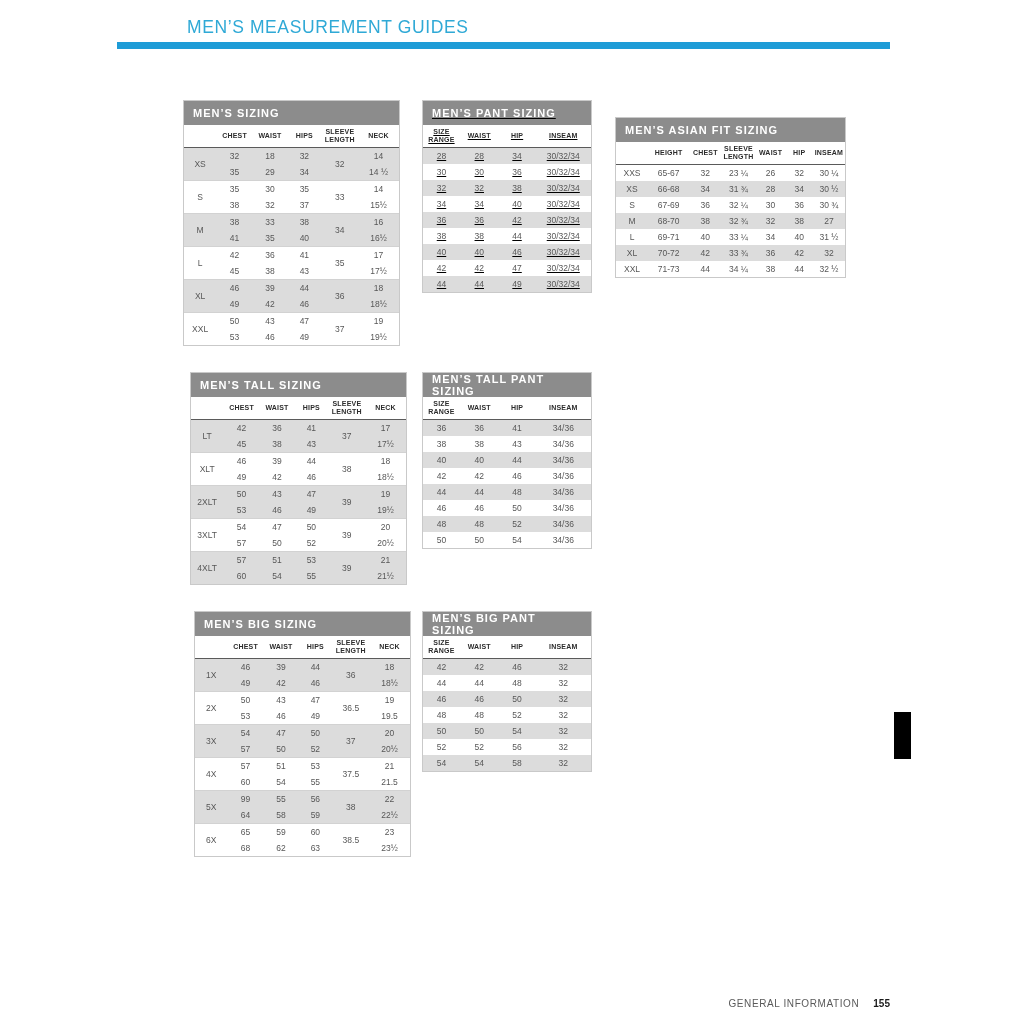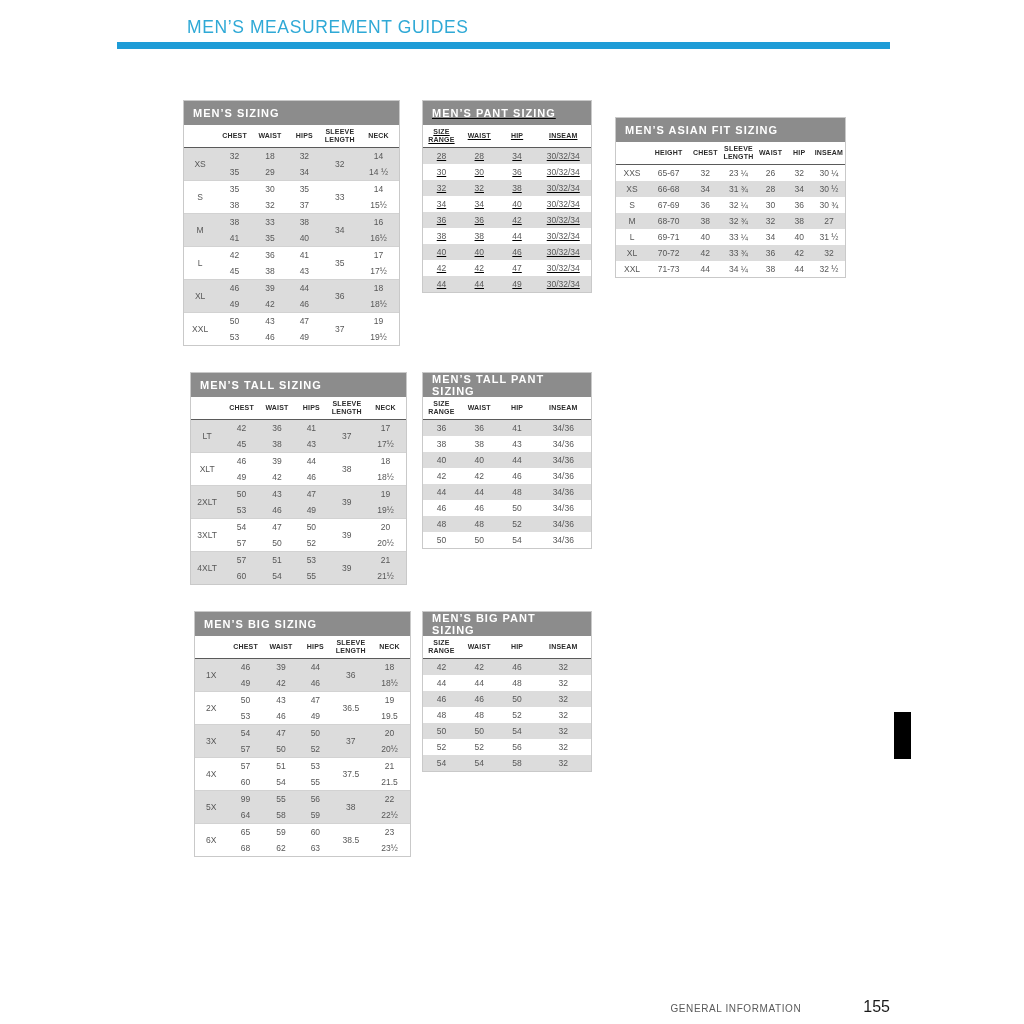--- a/index.html
+++ b/index.html
@@ -16,21 +16,21 @@
         height:16px;padding:3px 1px;border-bottom:1px solid #5a5a5a;white-space:pre-line;
         letter-spacing:0.2px;background:#fff;line-height:1.15;}
   .tbl tbody td{font-size:8.5px;color:#575757;text-align:center;vertical-align:middle;
         height:16px;padding:0 1px;line-height:1;}
   .tbl tbody tr.shaded td{background:#dcdcdc;}
   .tbl tbody tr.group-top td{border-top:1px solid #d2d2d2;}
   .side-tab{position:absolute;left:894px;top:712px;width:17px;height:47px;background:#000;}
   .footer{position:absolute;top:998px;left:0;width:890px;display:flex;justify-content:flex-end;
         align-items:baseline;gap:14px;}
   .footer-label{font-size:10px;color:#5a5a5a;letter-spacing:0.6px;}
-  .footer-page{font-size:16px;font-weight:normal;color:#1a1a1a;margin-left:48px;}
+  .footer-page{font-size:10px;font-weight:bold;color:#1a1a1a;}
 </style>
 </head>
 <body>
 
 <div class="page">
   <h1 class="page-title">MEN’S MEASUREMENT GUIDES</h1>
   <div class="rule"></div>
 
   <div>
       <div class="tbl" style="left: 183px; top: 100px; width: 217px;">

